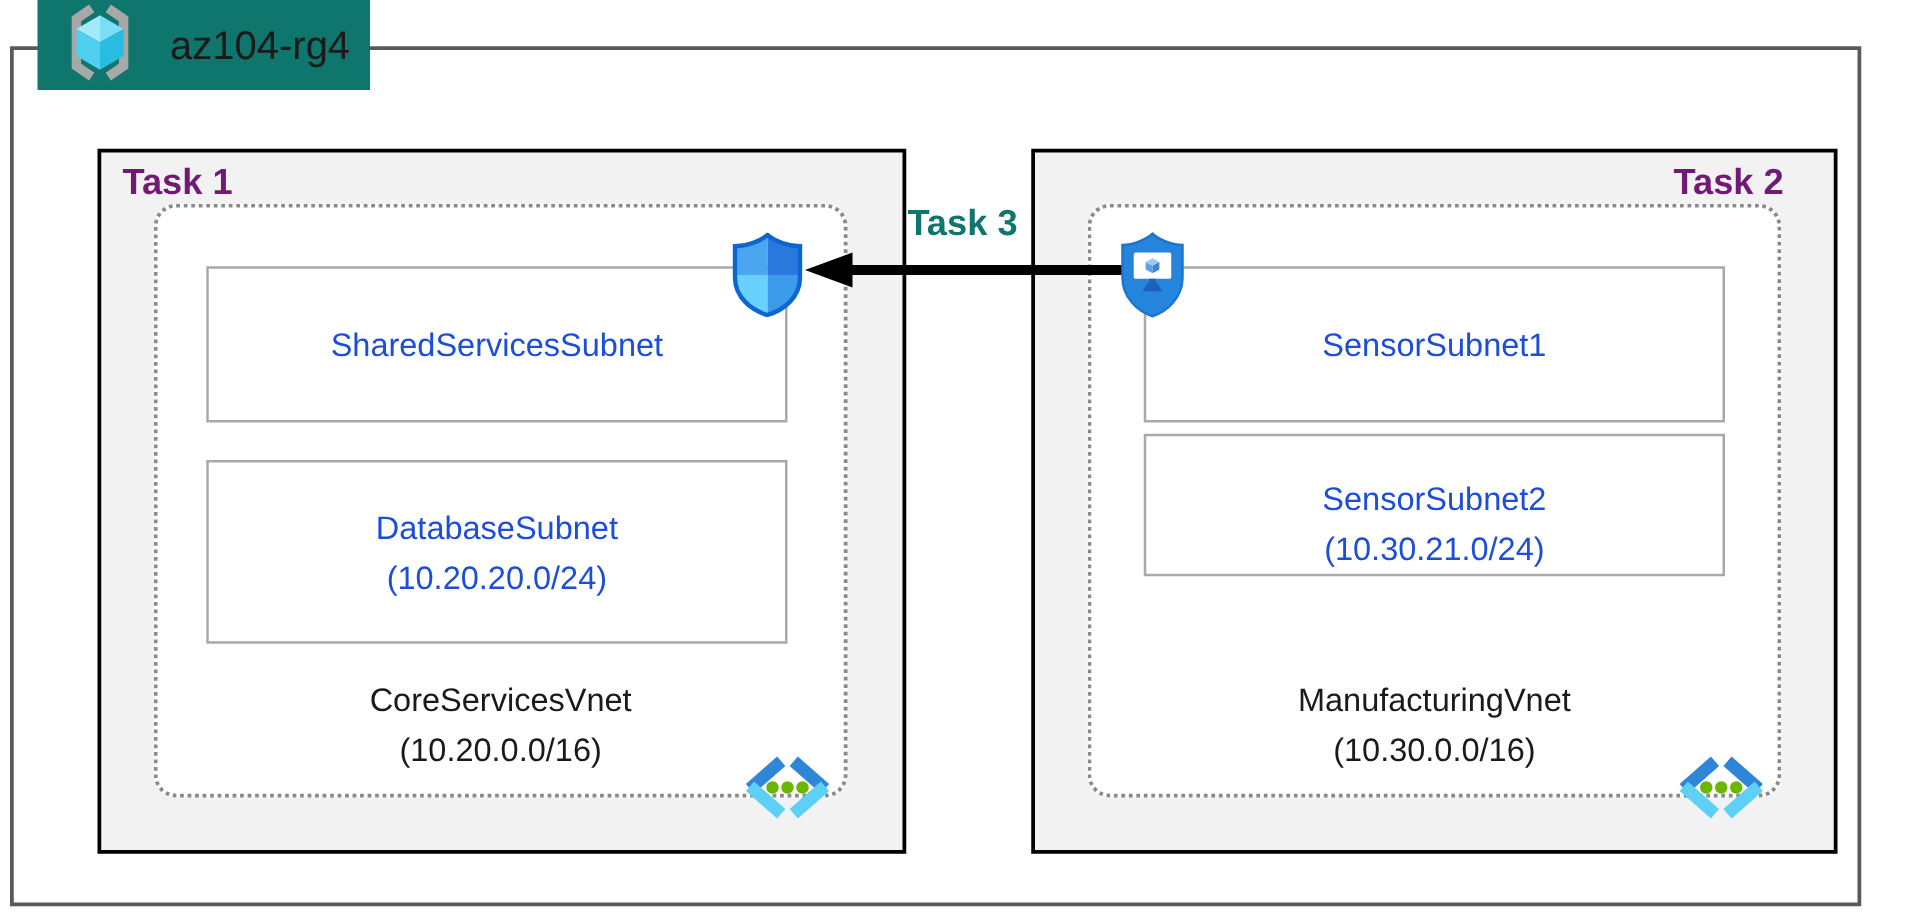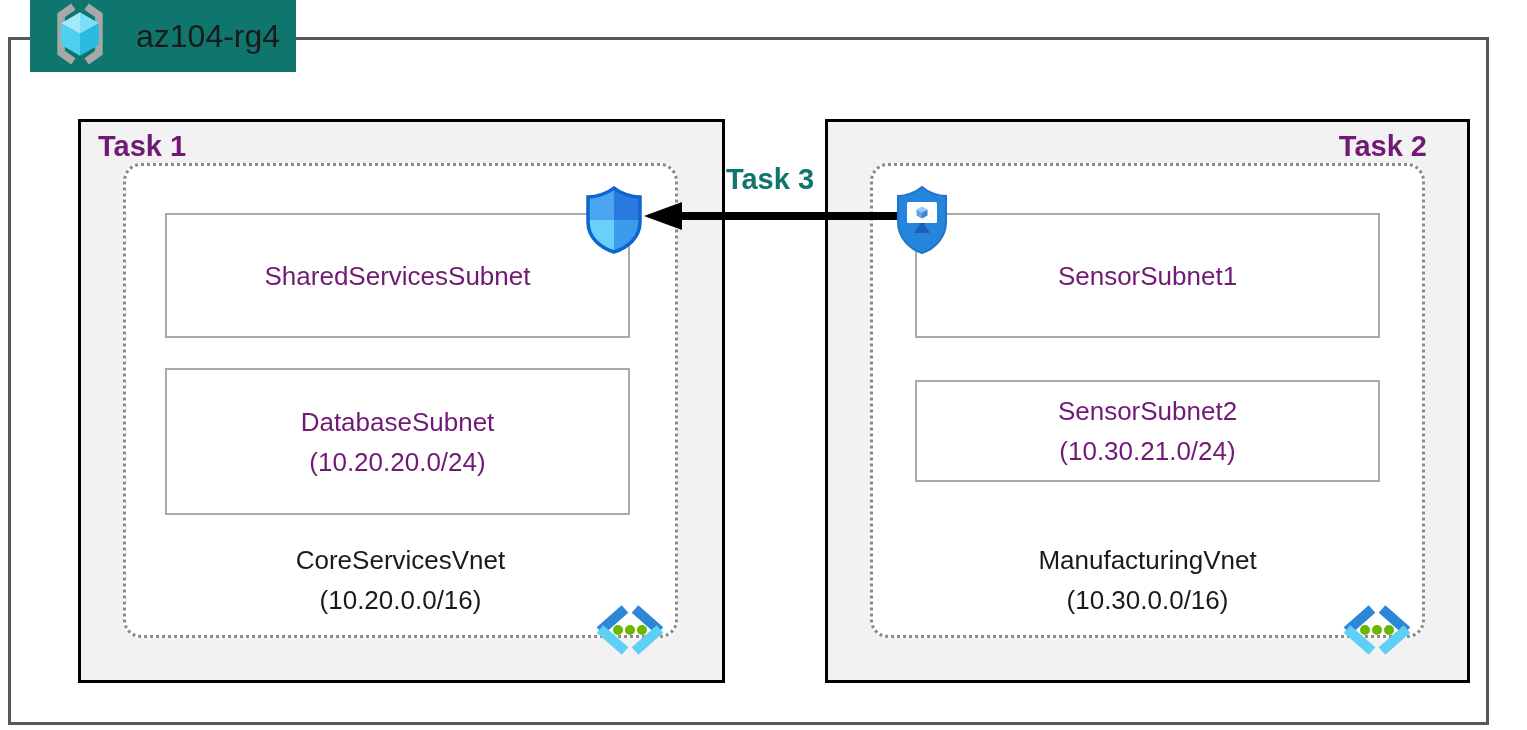--- a/index.html
+++ b/index.html
@@ -24,25 +24,25 @@
   .task-label.r{right:40px;}
 
   
   .vnet-box{background:#ffffff;border:3px dotted #8a8a8a;border-radius:18px;}
   .vnet1{left:123px;top:163px;width:555px;height:475px;}
   .vnet2{left:870px;top:163px;width:555px;height:475px;}
 
   
   .subnet-box{background:#ffffff;border:2px solid #a9a9a9;width:465px;height:125px;
     display:flex;flex-direction:column;align-items:center;justify-content:center;
-    font-size:26px;line-height:40px;color:#701a75;text-align:center;}
+    font-size:26px;line-height:40px;color:#1d4ed8;text-align:center;}
   .sn1{left:165px;top:213px;}
   .sn2{left:165px;top:368px;height:147px;}
   .sn3{left:915px;top:213px;}
-  .sn4{left:915px;top:380px;height:102px;}
+  .sn4{left:915px;top:347px;height:114px;justify-content:flex-end;}
 
   
   .vnet-label{width:555px;text-align:center;font-size:26px;line-height:40px;color:#1a1a1a;}
   .vl1{left:123px;top:540px;}
   .vl2{left:870px;top:540px;}
 
   
   .nsg-icon{left:584px;top:186px;z-index:6;}
   .bastion-icon{left:895px;top:185px;z-index:6;}
   .vnet-icon-1{left:592px;top:604px;z-index:6;}

